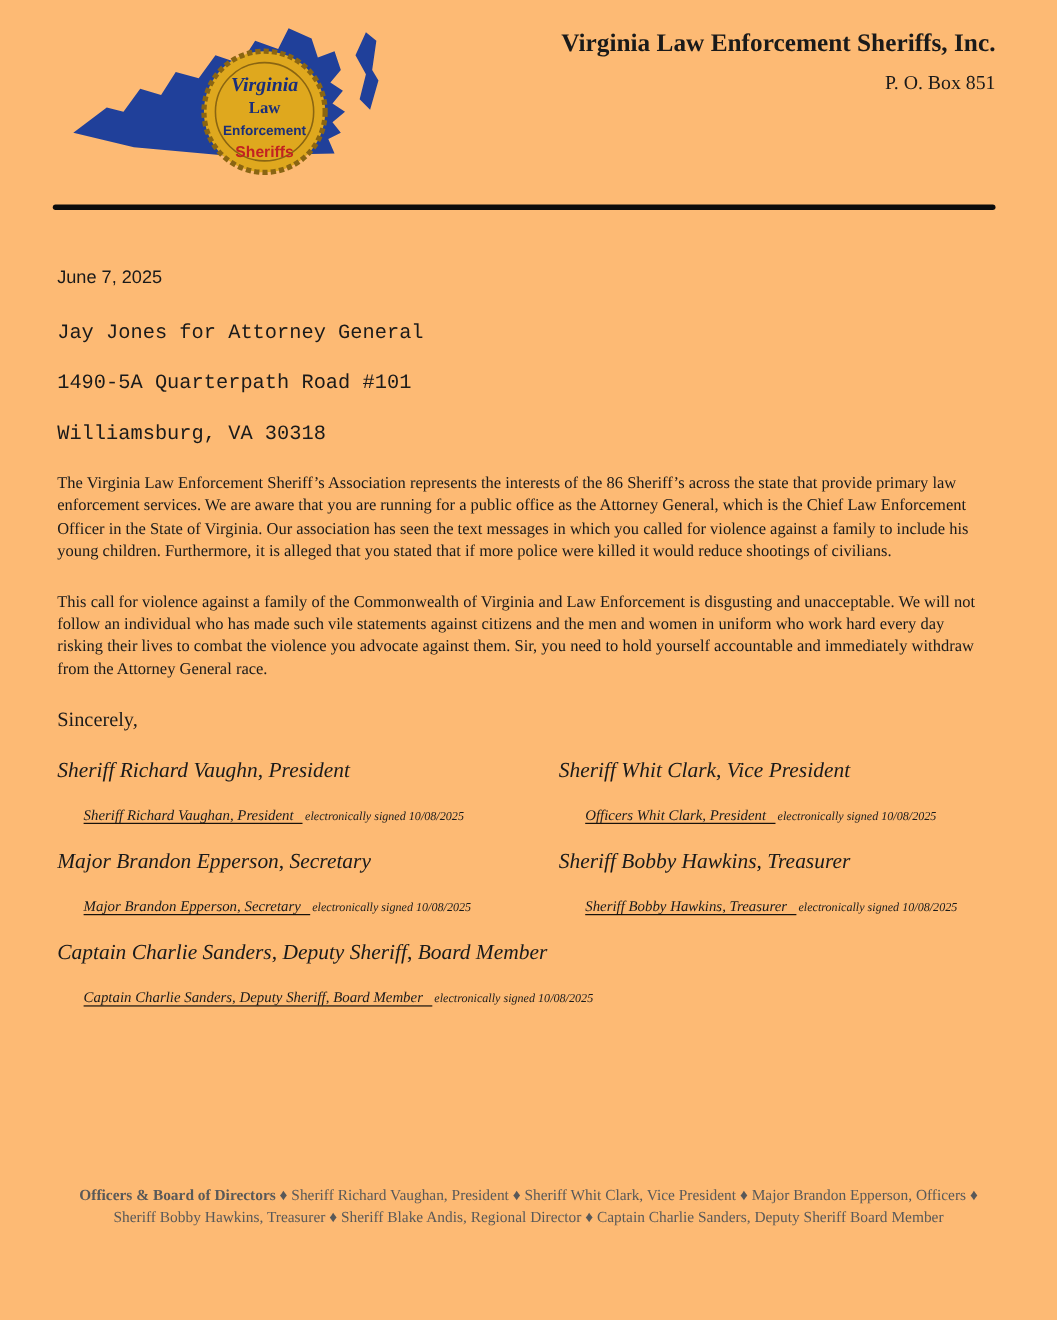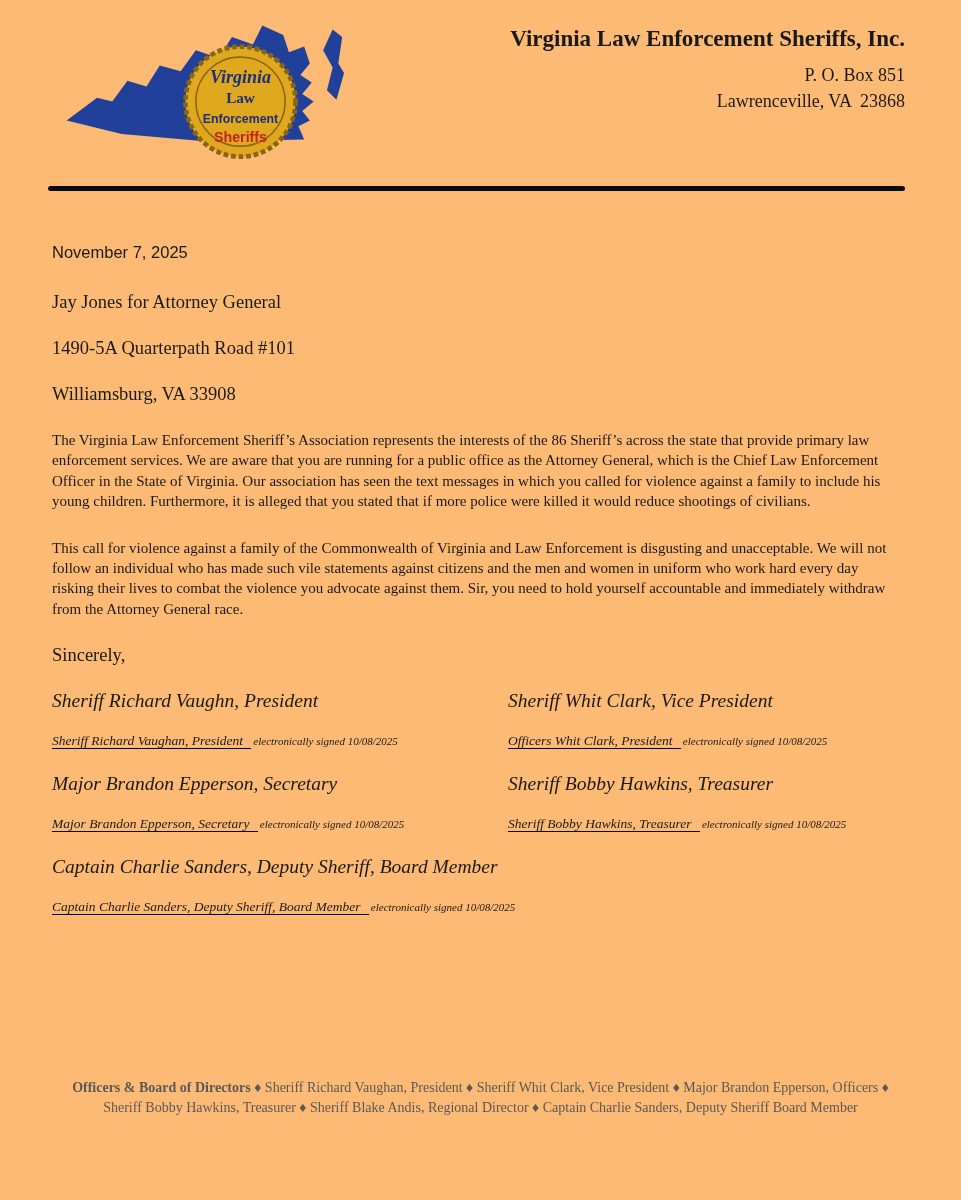--- a/index.html
+++ b/index.html
@@ -22,30 +22,30 @@
   .header-rule {
     height: 5px; background: #0c0c0c; border-radius: 3px;
     margin: 16px 56px 0 48px;
   }
   
   .letter-body { padding: 0 58px 0 52px; }
   .date-line {
     font-family: "Liberation Sans", sans-serif;
     font-size: 16.5px; margin-top: 52px; white-space: pre-wrap;
   }
-  .recipient p { font-size: 18.5px; margin: 0 0 25px 0; white-space: pre-wrap; }
+  .recipient p { font-size: 18.5px; margin: 0 0 25px 0; white-space: pre-wrap; font-family: Liberation Mono, monospace; }
   .recipient { margin-top: 30px; }
   .para { font-size: 15px; line-height: 1.36; margin: 0 0 26px 0; text-align: left; }
   .closing { font-size: 18.5px; margin: 4px 0 24px 0; }
   
   .sig-grid { display: grid; grid-template-columns: 456px 1fr; font-style: italic; }
   .sig-block { margin-bottom: 24px; }
   .sig-span { grid-column: 1 / span 2; }
   .sig-printed { font-size: 19.5px; margin: 0 0 21px 0; }
-  .sig-line { font-size: 13.5px; }
+  .sig-line { font-size: 13.5px; margin-left: 24px; }
   .sig-name { border-bottom: 1px solid #000; padding-right: 5px; }
   .sig-note { font-size: 11px; padding-left: 2px; }
   
   .footer {
     position: absolute; left: 0; right: 0; top: 1078;
     top: 1078px; text-align: center; color: #595959;
     font-size: 14px; line-height: 1.42;
   }
   .footer-inner { width: 836px; margin: 0 auto; }
   .footer-label { font-weight: bold; }
@@ -68,33 +68,32 @@
         <circle cx="185" cy="88" r="47" fill="none" stroke="#8a6512" stroke-width="1.5"></circle>
         <text x="185" y="68" text-anchor="middle" font-family="Liberation Serif, serif" font-style="italic" font-weight="bold" font-size="19" fill="#1b2f7a">Virginia</text>
         <text x="185" y="89" text-anchor="middle" font-family="Liberation Serif, serif" font-weight="bold" font-size="16" fill="#1b2f7a">Law</text>
         <text x="185" y="110" text-anchor="middle" font-family="Liberation Sans, sans-serif" font-weight="bold" font-size="13" fill="#1b2f7a">Enforcement</text>
         <text x="185" y="131" text-anchor="middle" font-family="Liberation Sans, sans-serif" font-weight="bold" font-size="15" fill="#c22222">Sheriffs</text>
       </svg>
     </div>
     <div class="org-block">
       <h1 class="org-name">Virginia Law Enforcement Sheriffs, Inc.</h1>
       <div class="org-addr">P. O. Box 851</div>
-      <div class="org-addr">Lawrenceville, VA  23868</div>
     </div>
   </div>
 
   <div class="header-rule"></div>
 
   <div class="letter-body">
-    <div class="date-line">November 7, 2025</div>
+    <div class="date-line">June 7, 2025</div>
 
     <div class="recipient">
       <p>Jay Jones for Attorney General</p>
       <p>1490-5A Quarterpath Road #101</p>
-      <p>Williamsburg, VA 33908</p>
+      <p>Williamsburg, VA 30318</p>
     </div>
 
     <p class="para">The Virginia Law Enforcement Sheriff’s Association represents the interests of the 86 Sheriff’s across the state that provide primary law enforcement services. We are aware that you are running for a public office as the Attorney General, which is the Chief Law Enforcement Officer in the State of Virginia. Our association has seen the text messages in which you called for violence against a family to include his young children. Furthermore, it is alleged that you stated that if more police were killed it would reduce shootings of civilians.</p>
     <p class="para">This call for violence against a family of the Commonwealth of Virginia and Law Enforcement is disgusting and unacceptable. We will not follow an individual who has made such vile statements against citizens and the men and women in uniform who work hard every day risking their lives to combat the violence you advocate against them. Sir, you need to hold yourself accountable and immediately withdraw from the Attorney General race.</p>
 
     <p class="closing">Sincerely,</p>
 
     <div class="sig-grid">
 
       <div class="sig-block">

